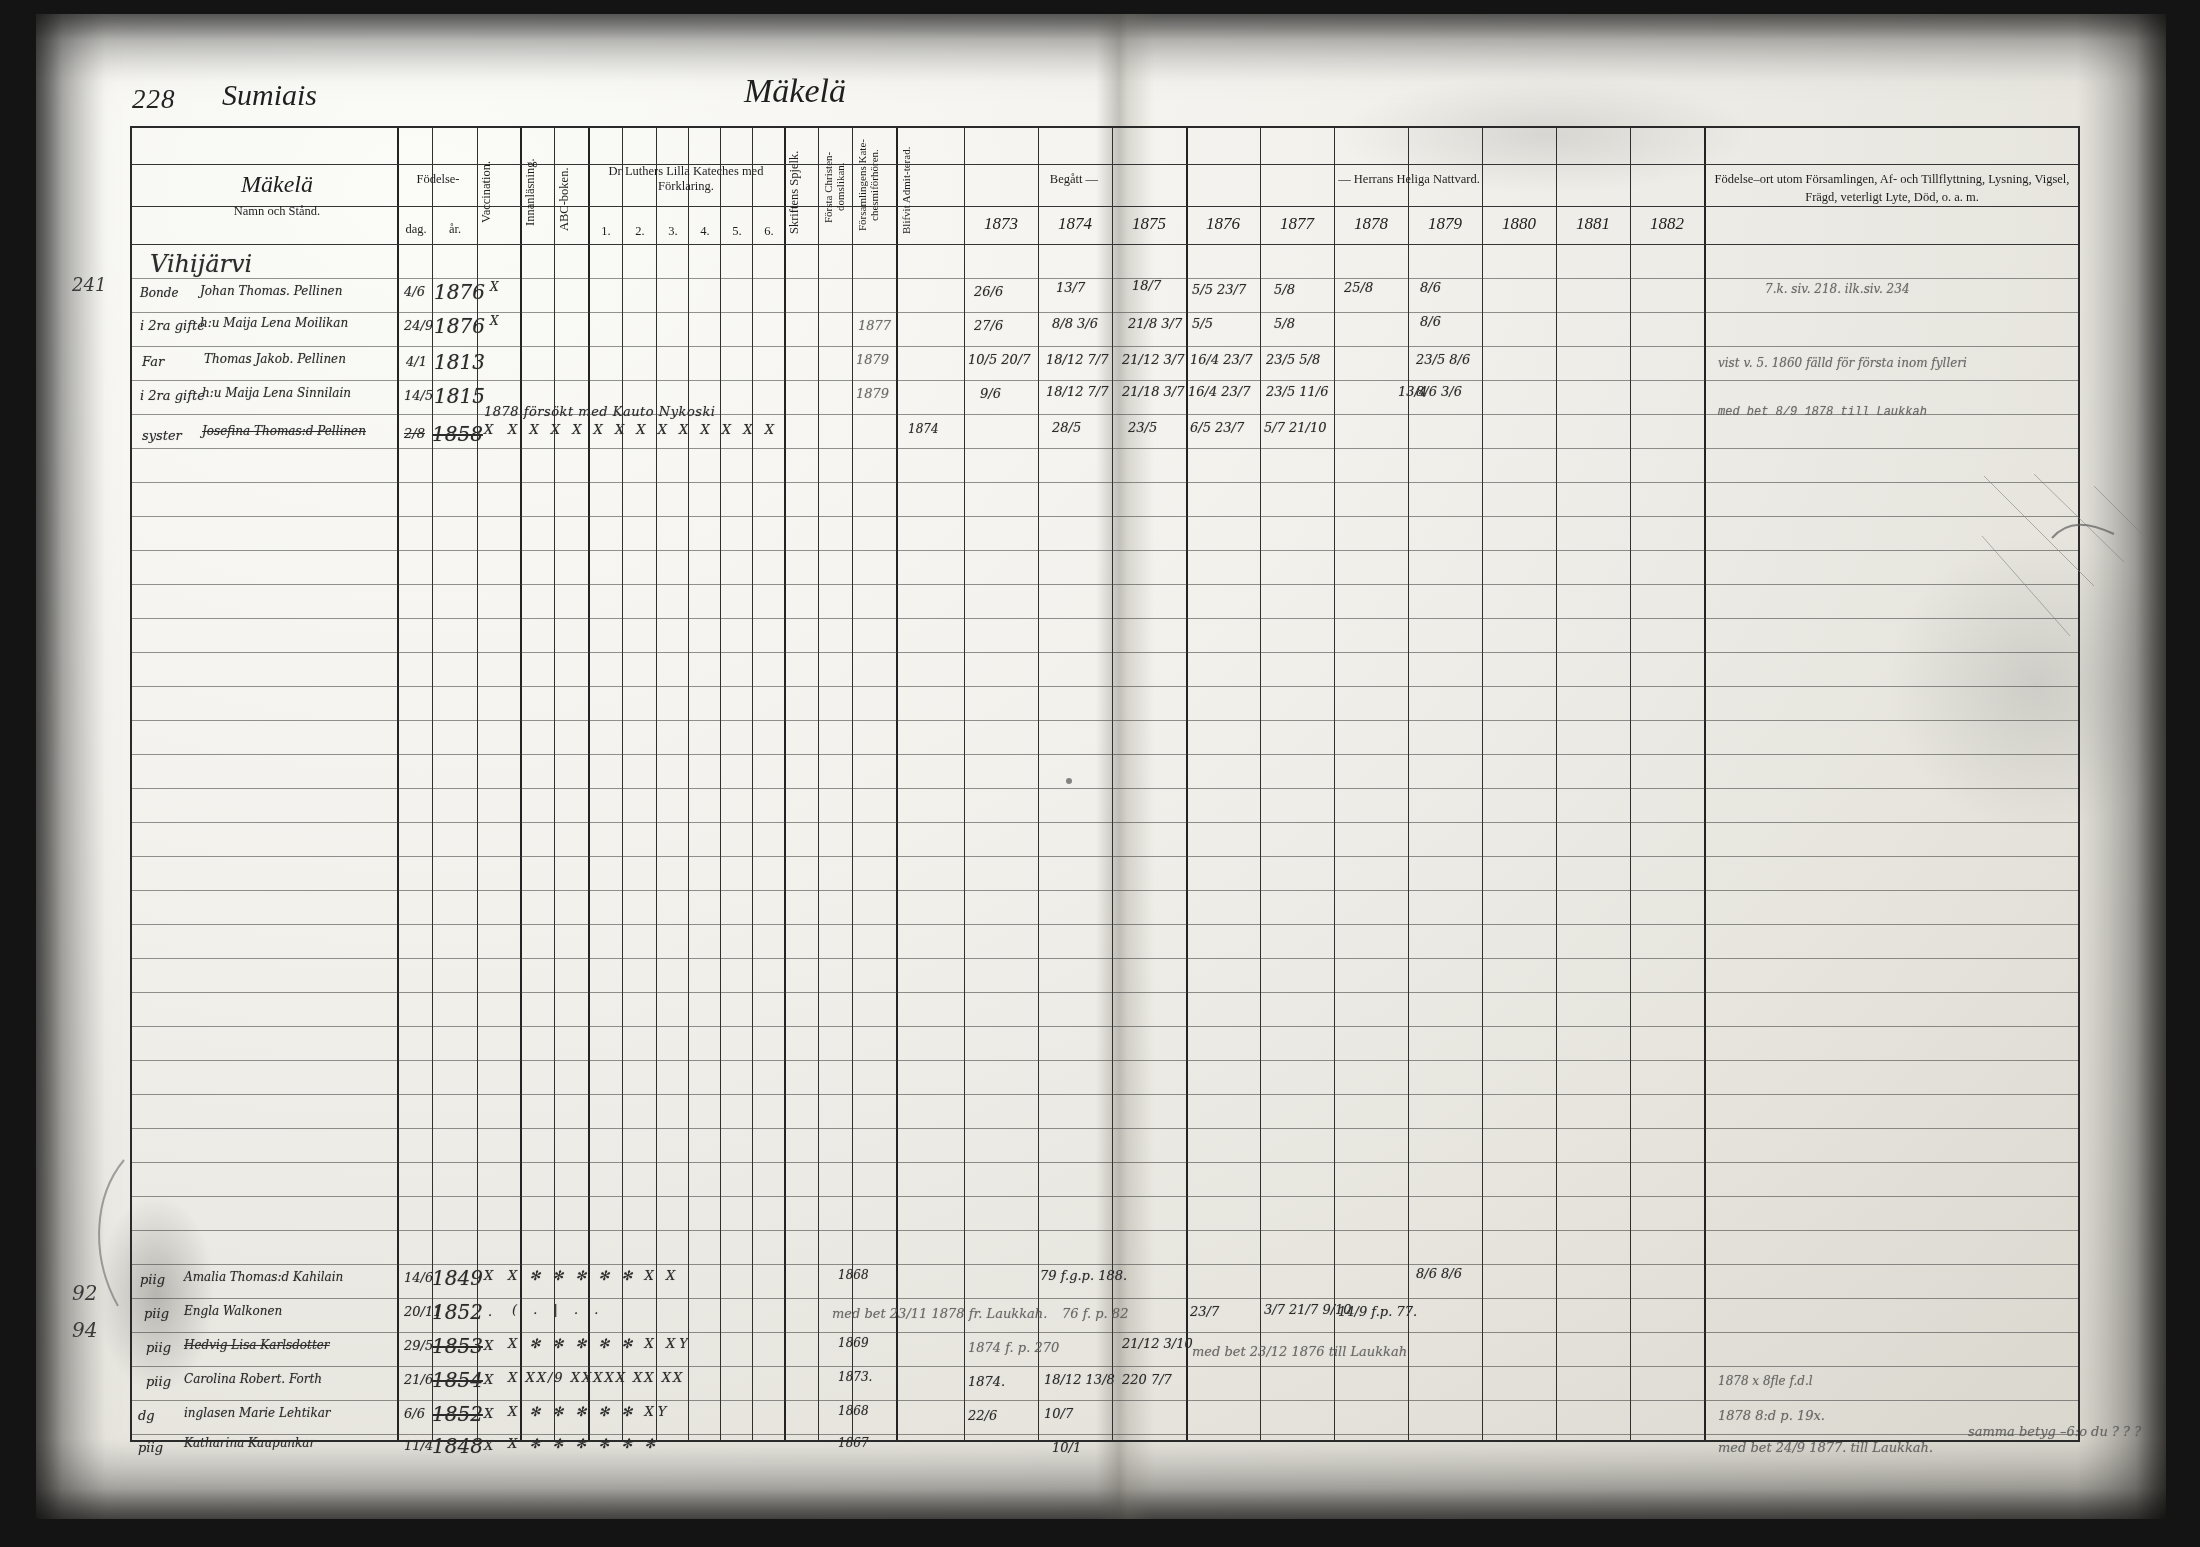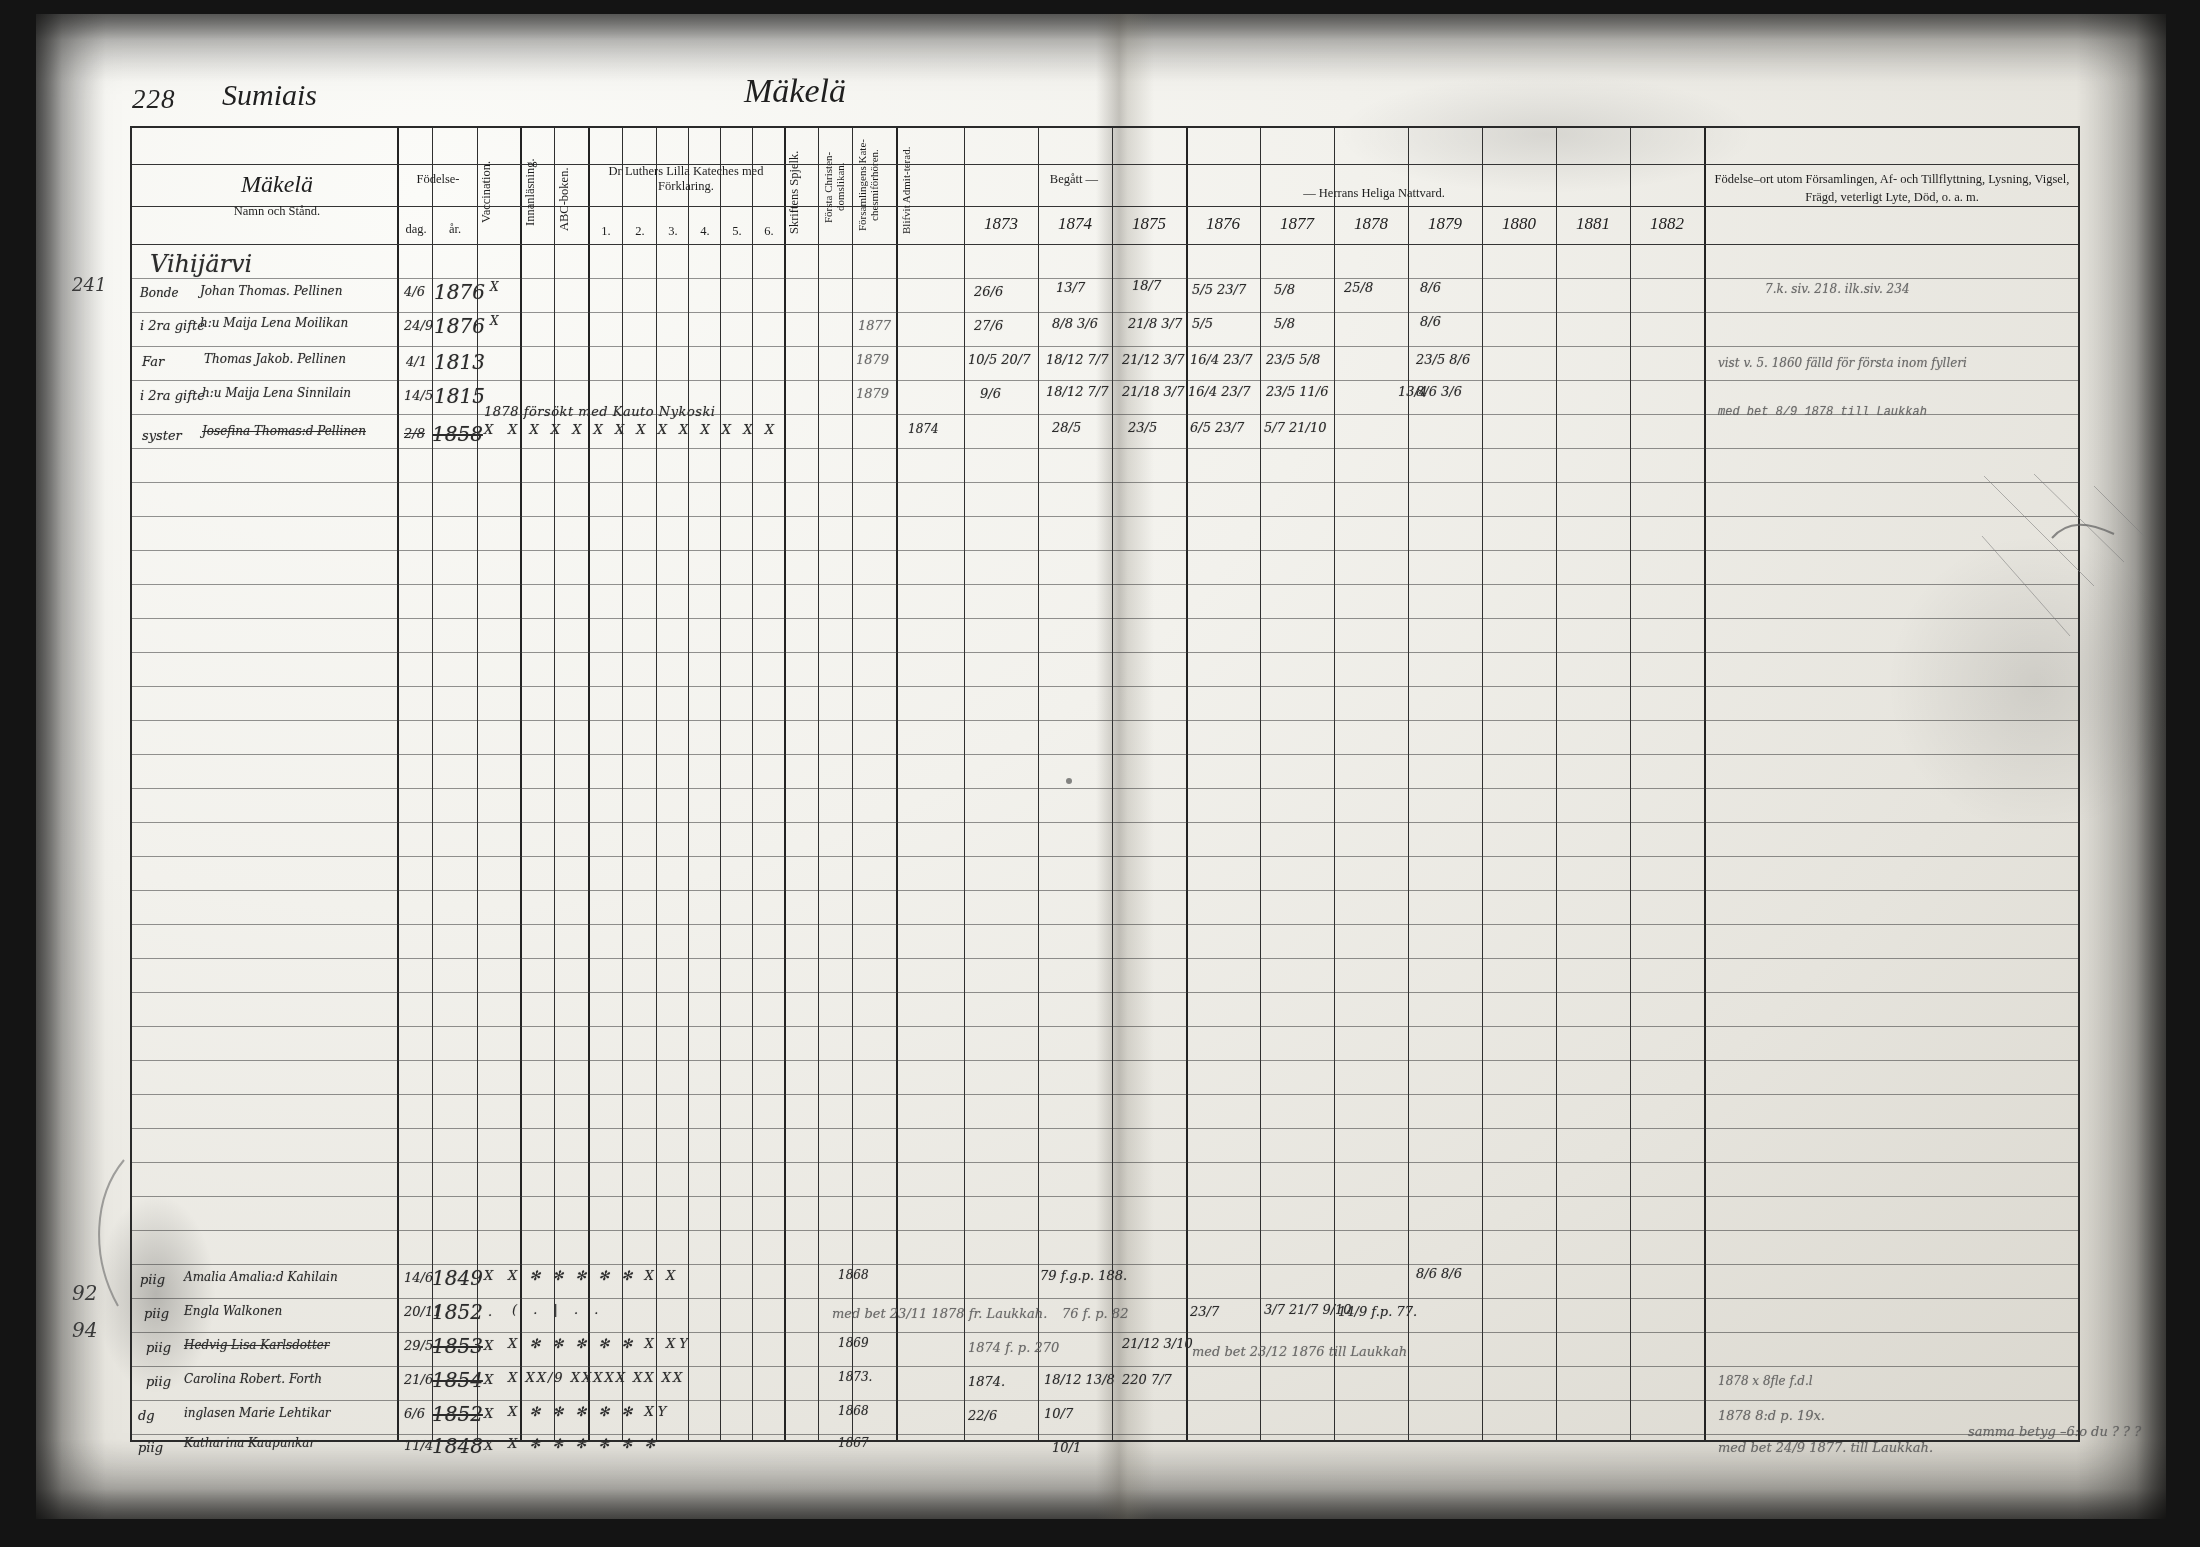--- a/index.html
+++ b/index.html
@@ -133,21 +133,21 @@
         <div class="hdr" style="left:559px;top:96px;width:28px;">4.</div>
         <div class="hdr" style="left:591px;top:96px;width:28px;">5.</div>
         <div class="hdr" style="left:623px;top:96px;width:28px;">6.</div>
 
         <div class="hdr vert" style="left:656px;top:16px;height:96px;width:28px;">Skriftens Spjelk.</div>
         <div class="hdr vert" style="left:690px;top:6px;height:106px;width:28px;font-size:11px;">Första Christen-domslikan.</div>
         <div class="hdr vert" style="left:724px;top:2px;height:110px;width:38px;font-size:11px;">Församlingens Kate-chesmiförhören.</div>
         <div class="hdr vert" style="left:768px;top:10px;height:104px;width:60px;font-size:11px;">Blifvit Admit-terad.</div>
 
         <div class="hdr" style="left:834px;top:44px;width:216px;">Begått   —</div>
-        <div class="hdr" style="left:1056px;top:58px;width:372px;">—  Herrans Heliga Nattvard.</div>
+        <div class="hdr" style="left:1056px;top:44px;width:372px;padding-left:35px;">—  Herrans Heliga Nattvard.</div>
 
         <div class="yr" style="left:832px;top:86px;width:74px;">1873</div>
         <div class="yr" style="left:906px;top:86px;width:74px;">1874</div>
         <div class="yr" style="left:980px;top:86px;width:74px;">1875</div>
         <div class="yr" style="left:1054px;top:86px;width:74px;">1876</div>
         <div class="yr" style="left:1128px;top:86px;width:74px;">1877</div>
         <div class="yr" style="left:1202px;top:86px;width:74px;">1878</div>
         <div class="yr" style="left:1276px;top:86px;width:74px;">1879</div>
         <div class="yr" style="left:1350px;top:86px;width:74px;">1880</div>
         <div class="yr" style="left:1424px;top:86px;width:74px;">1881</div>
@@ -255,21 +255,21 @@
         <div class="hw sm" style="left:352px;top:276px;letter-spacing:.5px;">1878 försökt med Kauto Nykoski</div>
         <div class="hw sm" style="left:376px;top:294px;letter-spacing:4px;">X X X X X X X X X X X  X X</div>
         <div class="hw md" style="left:776px;top:294px;">1874</div>
         <div class="hw sm" style="left:920px;top:292px;">28/5</div>
         <div class="hw sm" style="left:996px;top:292px;">23/5</div>
         <div class="hw sm" style="left:1058px;top:292px;">6/5  23/7</div>
         <div class="hw sm" style="left:1132px;top:292px;">5/7  21/10</div>
         <div class="hw md faint" style="left:1586px;top:277px;font-family:Liberation Mono, monospace;">med bet 8/9 1878 till Laukkah</div>
 
         <div class="hw sm" style="left:8px;top:1144px;">piig</div>
-        <div class="hw md" style="left:52px;top:1142px;">Amalia Amalia:d Kahilain</div>
+        <div class="hw md" style="left:52px;top:1142px;">Amalia Thomas:d Kahilain</div>
         <div class="hw sm" style="left:272px;top:1142px;">14/6</div>
         <div class="hw lg" style="left:300px;top:1138px;">1849</div>
         <div class="hw sm" style="left:352px;top:1140px;">X</div>
         <div class="hw sm" style="left:376px;top:1140px;letter-spacing:4px;">X  ✻  ✻  ✻  ✻  ✻  X X</div>
         <div class="hw md" style="left:706px;top:1140px;">1868</div>
         <div class="hw sm" style="left:908px;top:1140px;">79 f.g.p. 188.</div>
         <div class="hw sm" style="left:1284px;top:1138px;">8/6  8/6</div>
 
         <div class="hw sm" style="left:12px;top:1178px;">piig</div>
         <div class="hw md" style="left:52px;top:1176px;">Engla Walkonen</div>

